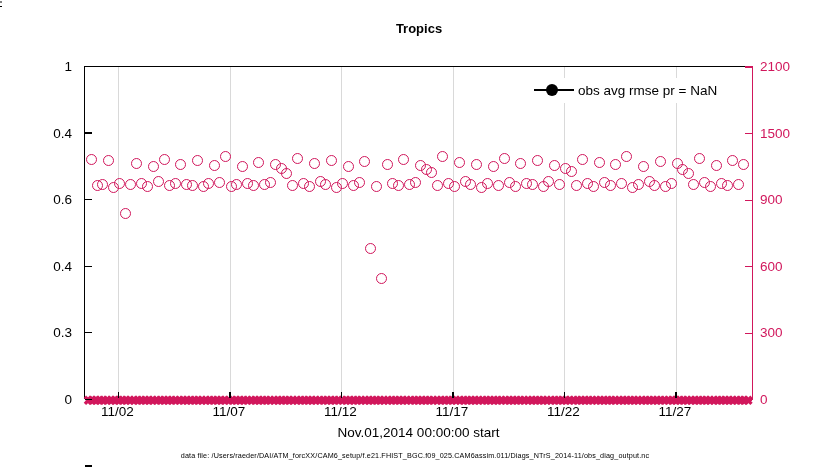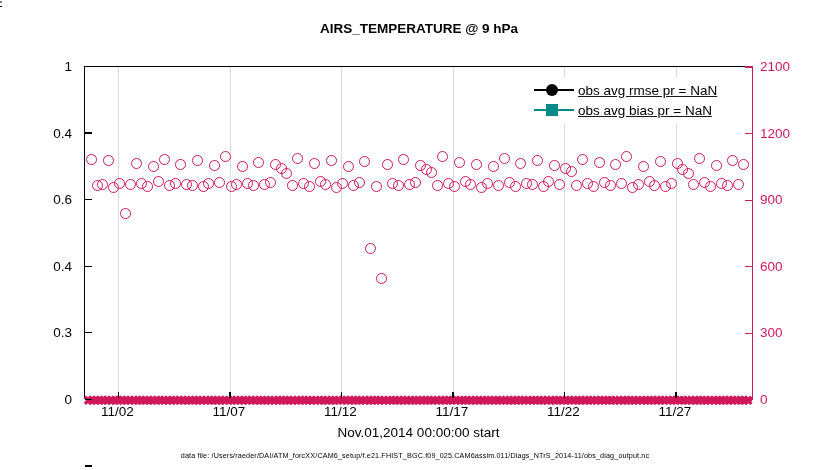--- a/index.html
+++ b/index.html
@@ -158,21 +158,20 @@
     white-space: nowrap;
   }
 
   
   #legend {
     position: absolute;
     left: 528px;
     top: 78px;
     padding: 2px 6px 3px 4px;
     background: #ffffff;
-    text-decoration: underline;
   }
   .legend-row {
     display: flex;
     align-items: center;
     height: 20px;
   }
   .legend-sample {
     position: relative;
     width: 44px;
     height: 18px;
@@ -235,21 +234,21 @@
     height: 1.6px;
     background: #d1175c;
   }
 </style>
 </head>
 <body>
 
 <div id="figure">
 
   <div class="title-block">
-    <div class="title-line2">AIRS_TEMPERATURE @ 9 hPa</div>
+    <div>Tropics</div>
   </div>
 
   <div id="ylabel-left">rmse and bias (model - observation)</div>
   <div id="ylabel-right"># of obs: o=possible; x=assimilated</div>
   <div id="xlabel">Nov.01,2014 00:00:00 start</div>
 
   <div id="plot-area">
     <div id="grid-layer">
         <div class="vgrid" style="left: 33.45px;"></div>
         <div class="vgrid" style="left: 144.95px;"></div>
@@ -582,44 +581,37 @@
       <div class="ytick-left" style="top: 265.8px;">0.4</div>
       <div class="ytick-left" style="top: 199.2px;">0.6</div>
       <div class="ytick-left" style="top: 132.6px;">0.4</div>
       <div class="ytick-left" style="top: 66px;">1</div>
     </div>
   <div id="ticks-right">
       <div class="ytick-right" style="top: 399px;">0</div>
       <div class="ytick-right" style="top: 332.4px;">300</div>
       <div class="ytick-right" style="top: 265.8px;">600</div>
       <div class="ytick-right" style="top: 199.2px;">900</div>
-      <div class="ytick-right" style="top: 132.6px;">1200</div>
+      <div class="ytick-right" style="top: 132.6px;">1500</div>
       <div class="ytick-right" style="top: 66px;">2100</div>
     </div>
   <div id="ticks-x">
       <div class="xtick-label" style="left: 117.45px;">11/02</div>
       <div class="xtick-label" style="left: 228.95px;">11/07</div>
       <div class="xtick-label" style="left: 340.45px;">11/12</div>
       <div class="xtick-label" style="left: 451.95px;">11/17</div>
       <div class="xtick-label" style="left: 563.45px;">11/22</div>
       <div class="xtick-label" style="left: 674.95px;">11/27</div>
     </div>
 
   <div id="legend">
       <div class="legend-row">
         <div class="legend-sample">
           <div class="legend-line" style="background: rgb(0, 0, 0);"></div>
           <div class="legend-marker-circle" style="background: rgb(0, 0, 0);"></div>
         </div>
         <div class="legend-text">obs avg rmse pr = NaN</div>
       </div>
-      <div class="legend-row">
-        <div class="legend-sample">
-          <div class="legend-line" style="background: rgb(0, 139, 139);"></div>
-          <div class="legend-marker-square" style="background: rgb(0, 139, 139);"></div>
-        </div>
-        <div class="legend-text">obs avg bias pr = NaN</div>
-      </div>
     </div>
 
   <div id="datafile">data file: /Users/raeder/DAI/ATM_forcXX/CAM6_setup/f.e21.FHIST_BGC.f09_025.CAM6assim.011/Diags_NTrS_2014-11/obs_diag_output.nc</div>
 
 </div>
 
 </body></html>

